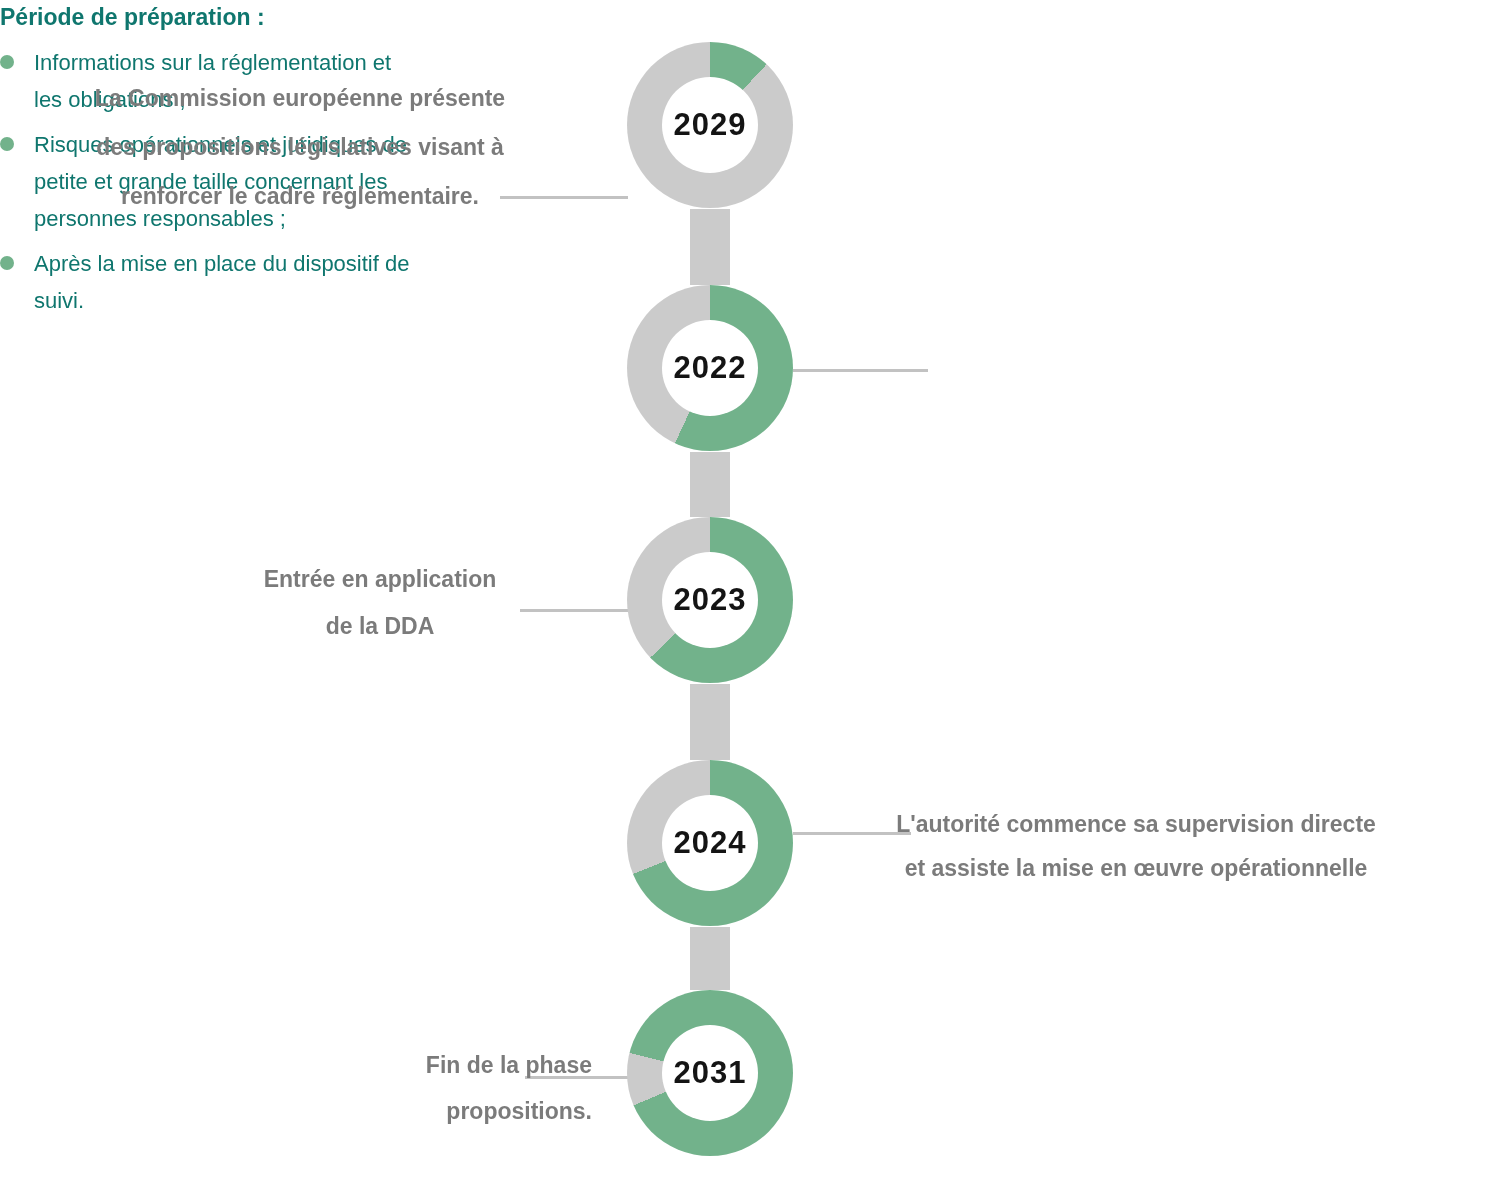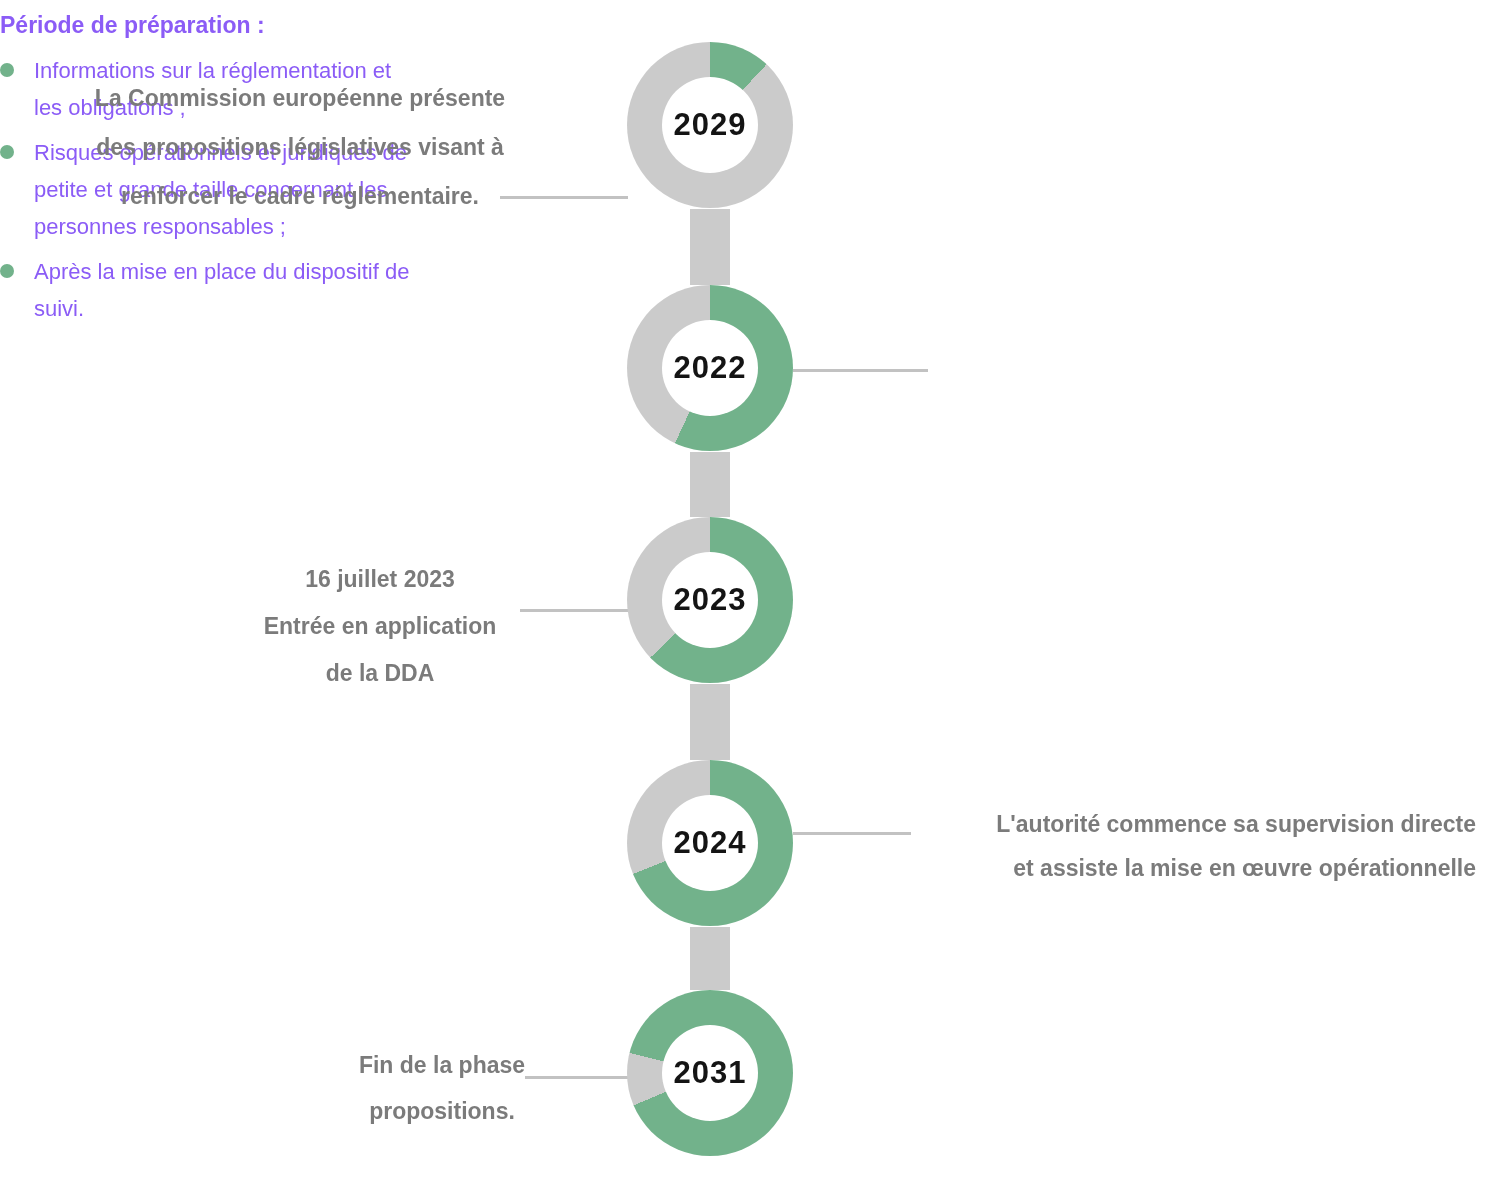--- a/index.html
+++ b/index.html
@@ -13,23 +13,23 @@
   .hline{position:absolute;height:3px;background:#c2c2c2;}
   
   .donut{position:absolute;left:627px;width:166px;height:166px;border-radius:50%;background:#cbcbcb;}
   .hole{position:absolute;left:35px;top:35px;width:96px;height:96px;border-radius:50%;background:#ffffff;}
   .year{position:absolute;inset:0;display:flex;align-items:center;justify-content:center;
         font-weight:bold;font-size:31px;letter-spacing:1px;color:#141414;}
   
   .tblock{position:absolute;color:#7b7b7b;font-weight:bold;font-size:23px;}
   .b1{left:55px;top:74px;width:490px;text-align:center;line-height:49px;}
   .b3{left:220px;top:556px;width:320px;text-align:center;line-height:47px;}
-  .b4{left:936px;top:802px;width:540px;text-align:right;line-height:44px;}
-  .b5{left:292px;top:1042px;width:300px;text-align:center;line-height:46px;}
-  .b2{left:925px;top:234px;width:525px;font-size:22px;font-weight:normal;color:#8b5cf6;margin-top:8px;}
+  .b4{left:866px;top:802px;width:540px;text-align:center;line-height:44px;}
+  .b5{left:292px;top:1042px;width:300px;text-align:right;line-height:46px;}
+  .b2{left:925px;top:234px;width:525px;font-size:22px;font-weight:normal;color:#0f766e;}
   .b2 .heading{font-weight:bold;font-size:23px;line-height:34px;margin-bottom:10px;}
   .bullet{display:flex;gap:20px;margin-top:8px;}
   .bullet .dot{flex:none;width:14px;height:14px;border-radius:50%;margin-top:11px;background:#72b28b;}
   .bullet .btxt{line-height:37px;}
   .line{display:block;}
 </style>
 </head>
 <body>
 
 <div class="canvas">
@@ -96,21 +96,20 @@
     <div class="bullet">
       <span class="dot"></span>
       <span class="btxt">
         <span class="line">Après la mise en place du dispositif de</span>
         <span class="line">suivi.</span>
       </span>
     </div>
   </div>
 
   <div class="tblock b3">
-    <span class="line">16 juillet 2023</span>
     <span class="line">Entrée en application</span>
     <span class="line">de la DDA</span>
   </div>
 
   <div class="tblock b4">
     <span class="line">L'autorité commence sa supervision directe</span>
     <span class="line">et assiste la mise en œuvre opérationnelle</span>
   </div>
 
   <div class="tblock b5">

